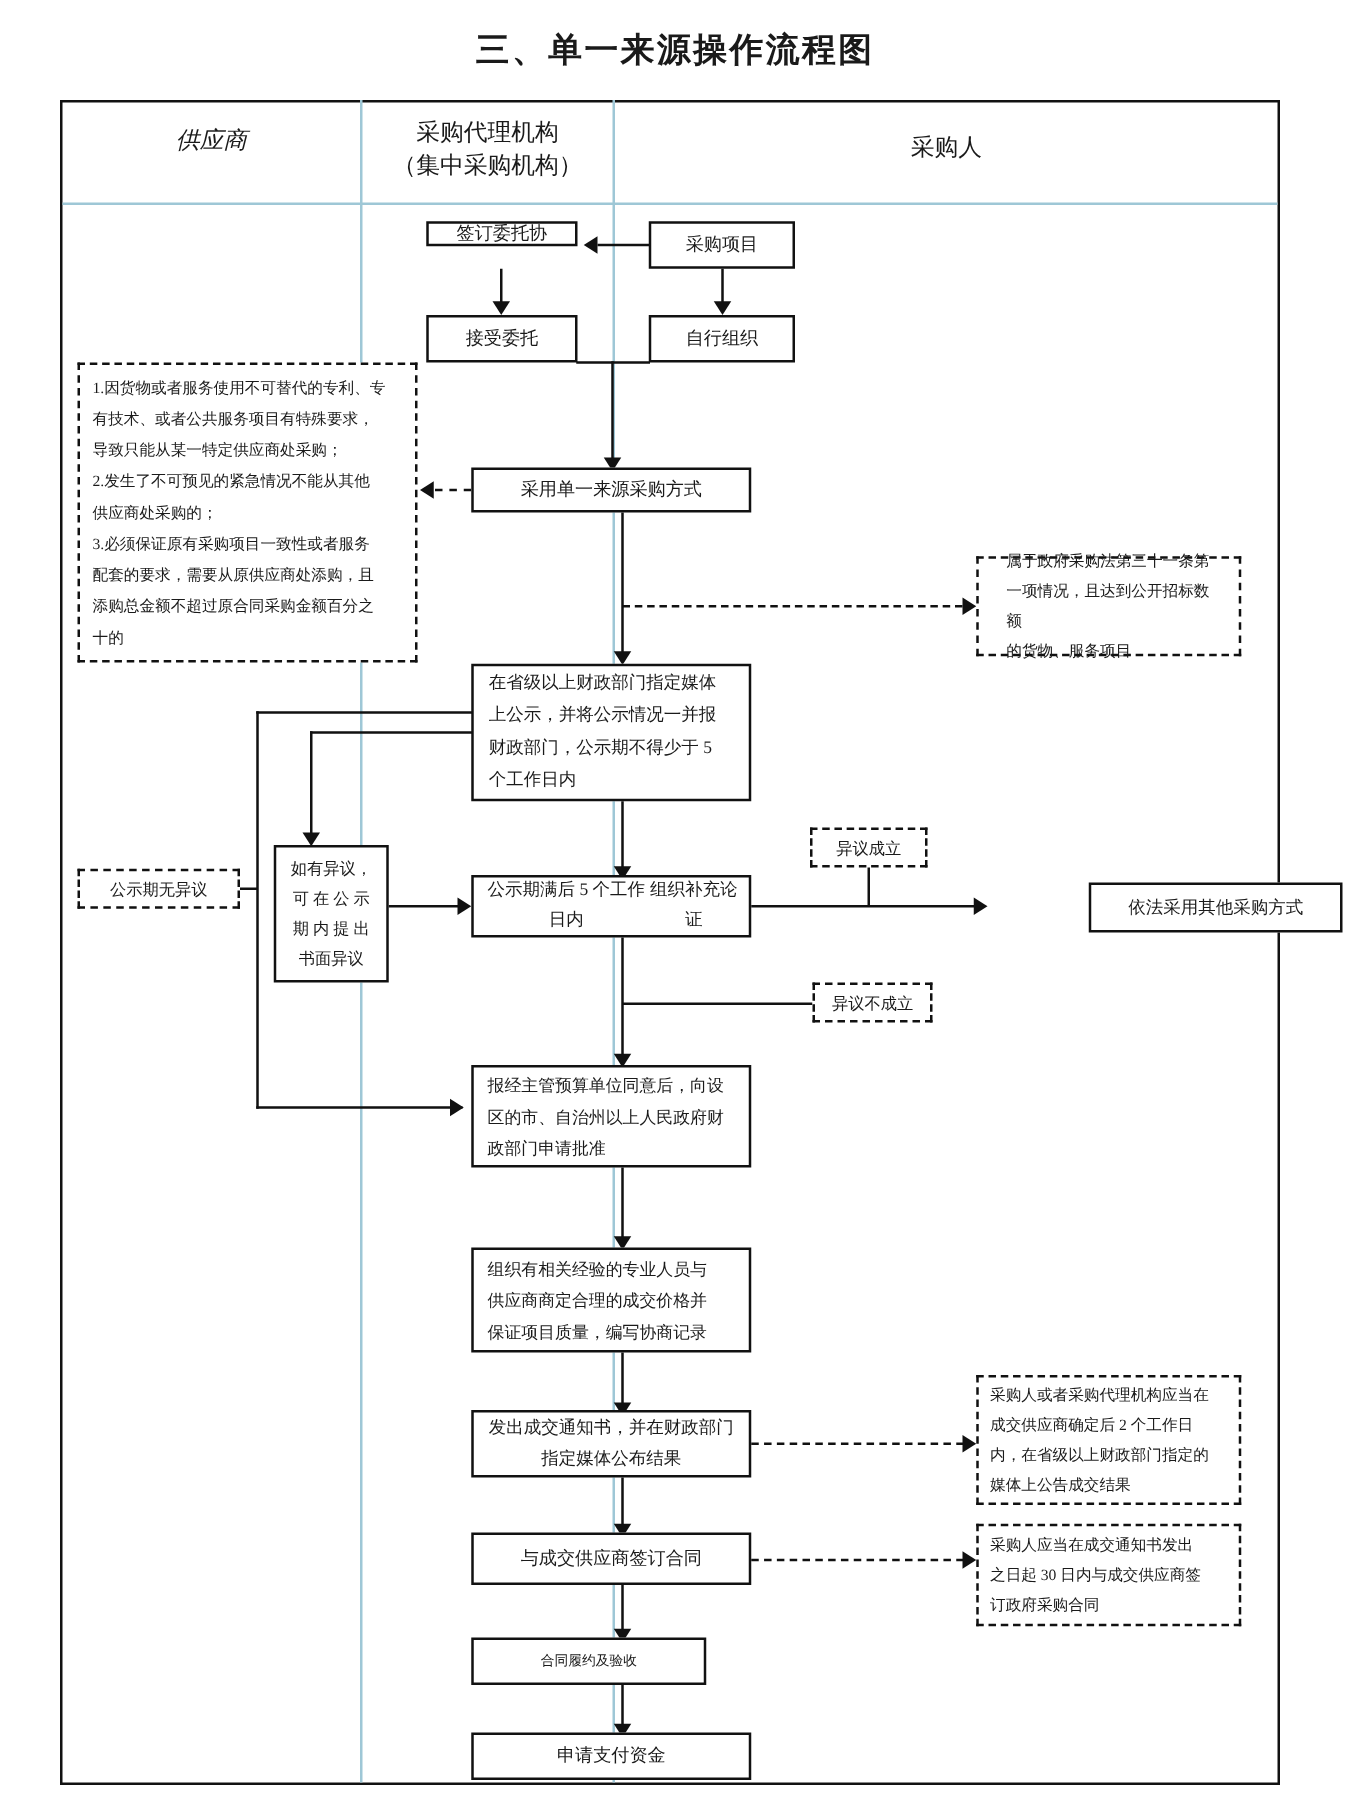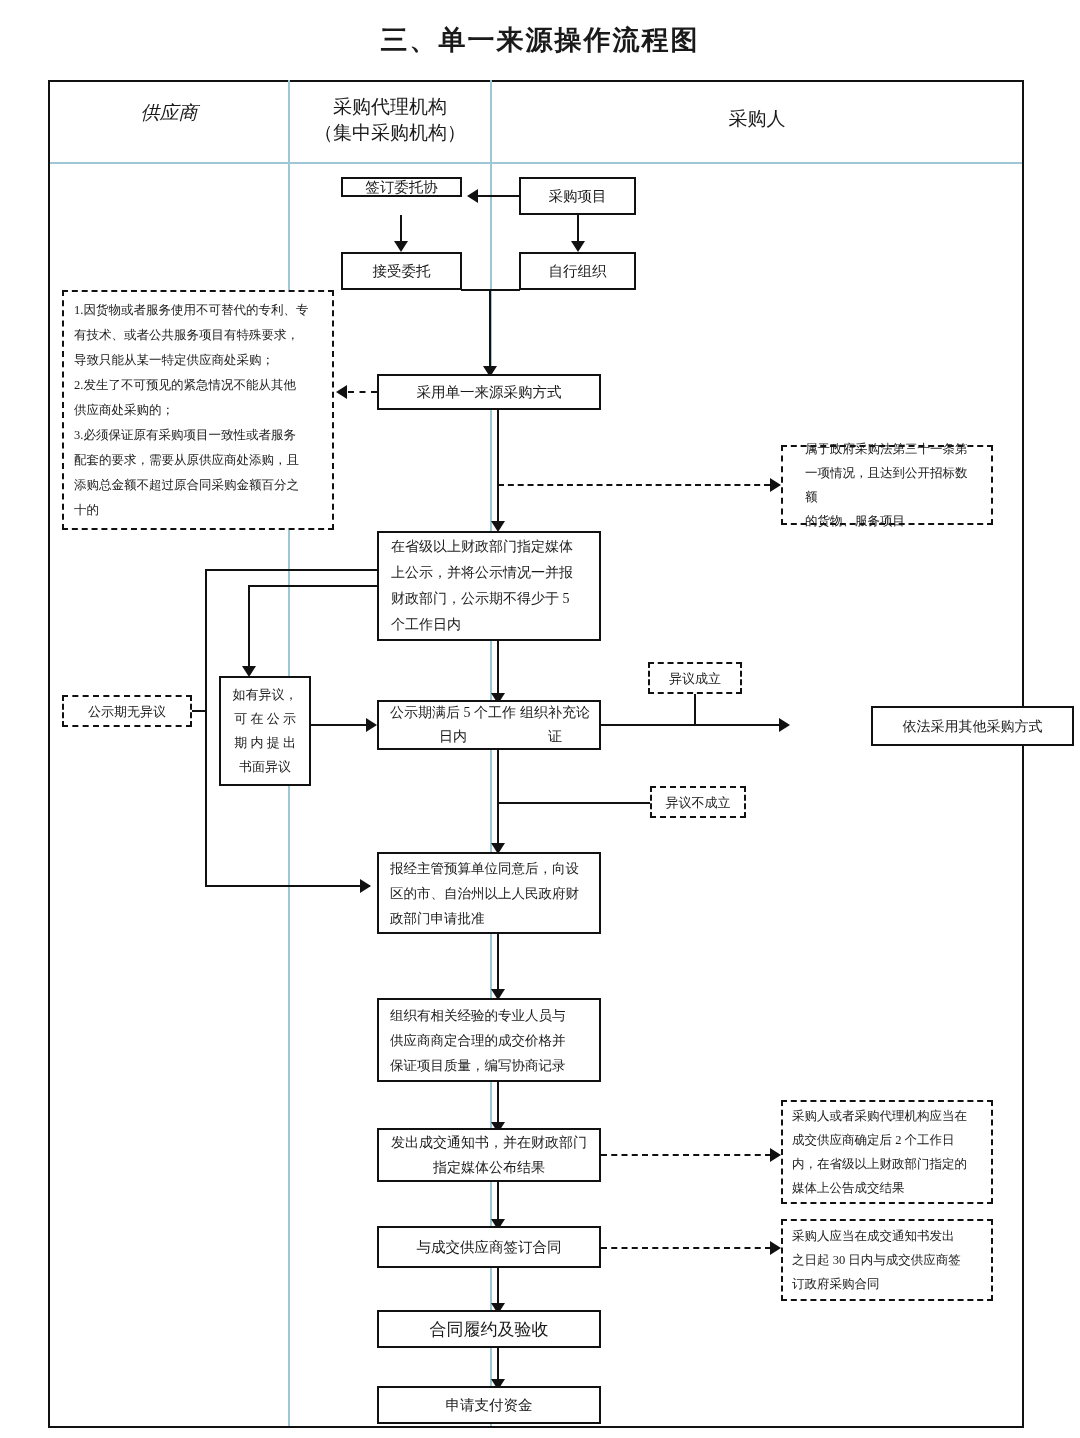--- a/index.html
+++ b/index.html
@@ -216,20 +216,20 @@
 
   <div class="node dashed left" style="left:781px;top:1219px;width:212px;height:82px;flex-direction:column;align-items:flex-start;justify-content:center;font-size:12.5px;line-height:24px;padding:4px 9px;">
     <div>采购人应当在成交通知书发出</div>
     <div>之日起 30 日内与成交供应商签</div>
     <div>订政府采购合同</div>
   </div>
 
   <div class="ln v" style="left:497px;top:1268px;height:36px;"></div>
   <div class="arw arw-d" style="left:491px;top:1303px;"></div>
 
-  <div class="node solid" style="left:377px;top:1310px;width:224px;height:38px;font-size:17px;">合同履约及验收</div>
+  <div class="node solid" style="left:377px;top:1310px;width:188px;height:38px;font-size:11px;">合同履约及验收</div>
 
   <div class="ln v" style="left:497px;top:1348px;height:32px;"></div>
   <div class="arw arw-d" style="left:491px;top:1379px;"></div>
 
   <div class="node solid" style="left:377px;top:1386px;width:224px;height:38px;font-size:14.5px;">申请支付资金</div>
 
 </div>
 
 </body></html>

